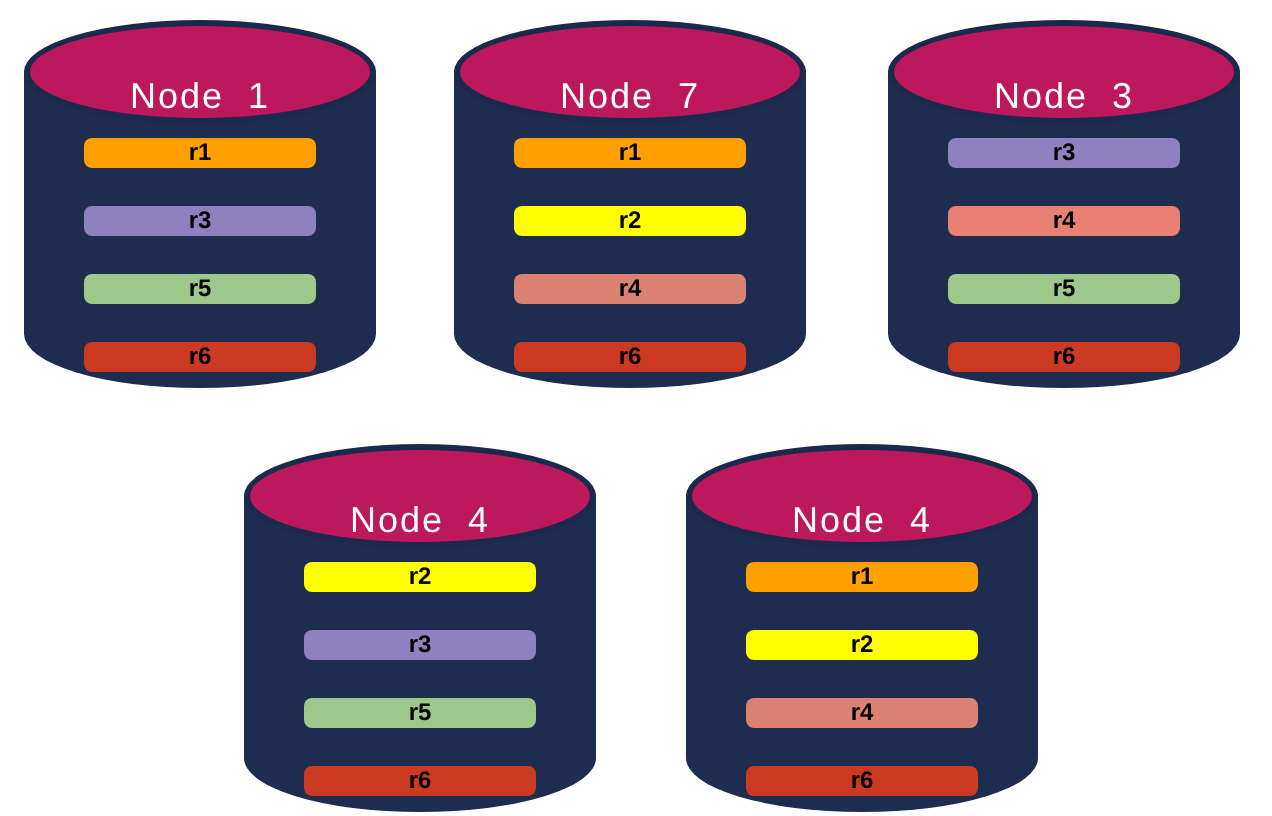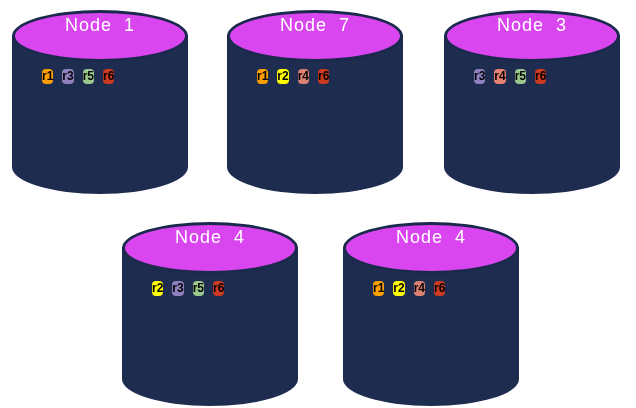--- a/index.html
+++ b/index.html
@@ -26,41 +26,41 @@
     left: 0; right: 0;
     top: 25px; bottom: 0;
     background: #1E2C50;
     border-radius: 0 0 88px 88px / 0 0 27px 27px;
   }
   .cyl-top {
     position: absolute;
     left: 0; right: 0; top: 0;
     height: 52px;
     box-sizing: border-box;
-    background: #d946ef;
+    background: #be185d;
     border: 3px solid #1B2A4C;
     border-radius: 50%;
     display: flex;
-    align-items: flex-start;
+    align-items: flex-end;
     justify-content: center;
   }
   .node-title {
     color: #FFFFFF;
     font-size: 18px;
     letter-spacing: 1px;
     white-space: pre;
     padding-top: 2px;
   }
   .bars {
     position: absolute;
     left: 30px; right: 30px;
     top: 59px;
     display: flex;
-    flex-direction: row;
-    gap: 9px;
+    flex-direction: column;
+    gap: 19px;
   }
   .bar {
     height: 15px;
     border-radius: 4px;
     display: flex;
     align-items: center;
     justify-content: center;
     color: #000000;
     font-size: 12px;
     font-weight: bold;

